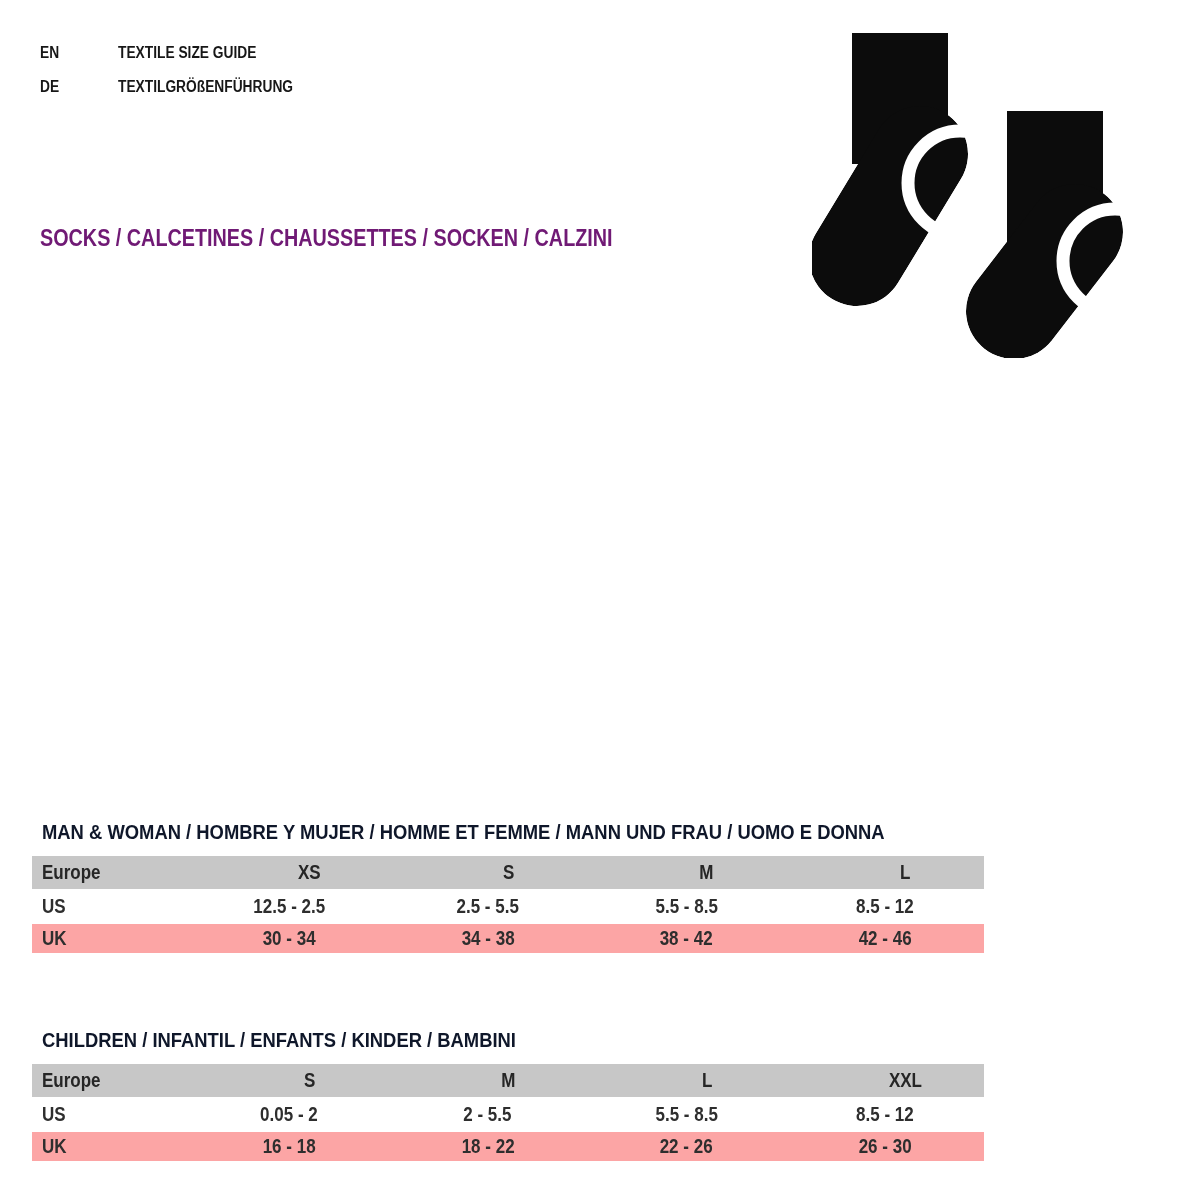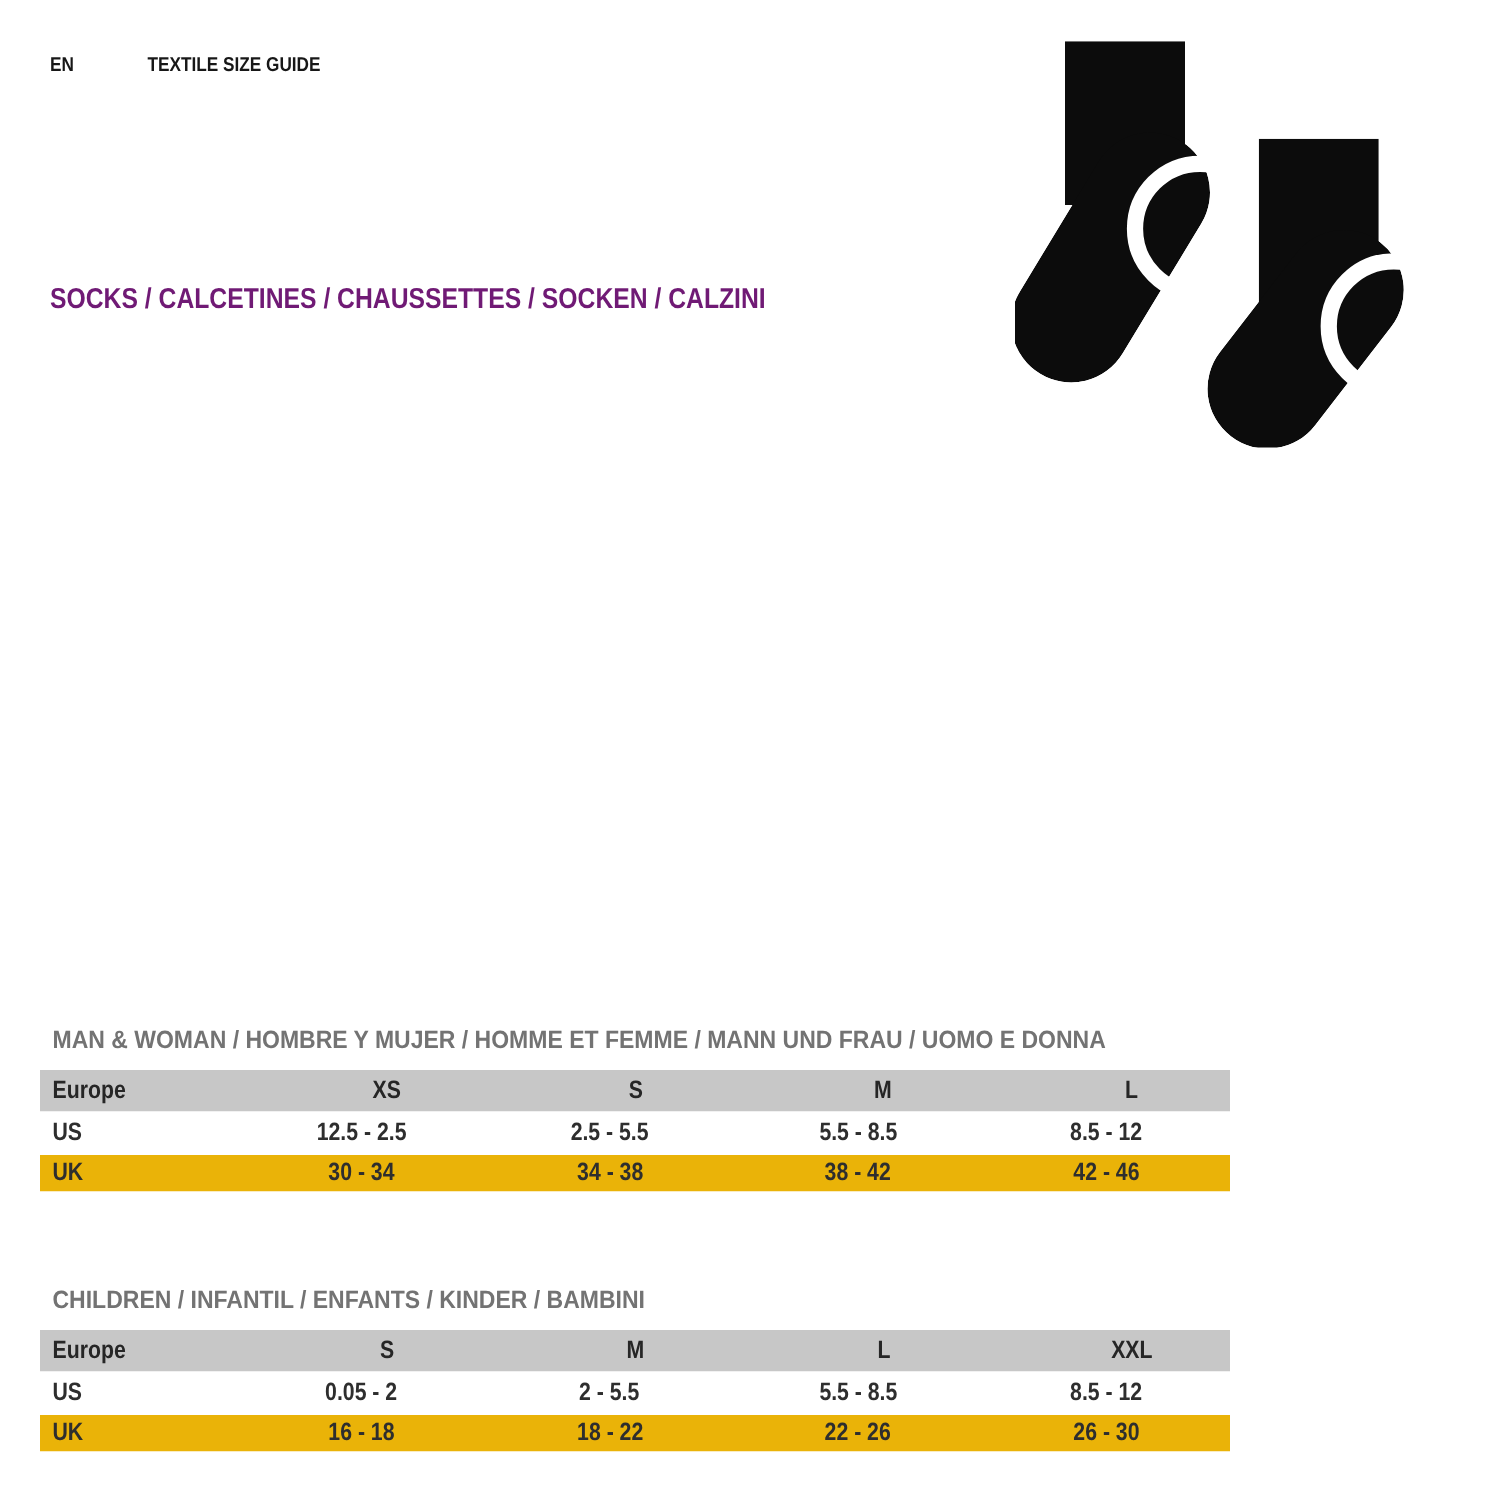--- a/index.html
+++ b/index.html
@@ -24,46 +24,49 @@
   
   .category {
     position: absolute; left: 40px; top: 224px; margin: 0;
     font-size: 23px; font-weight: bold; color: #701a75; line-height: 28px;
   }
   
   .socks-svg { position: absolute; left: 812px; top: 26px; }
   
   .tbl-title {
     position: absolute; left: 42px; margin: 0;
-    font-size: 20px; font-weight: bold; color: #737373; line-height: 24px;
+    font-size: 20px; font-weight: bold; color: #0f172a; line-height: 24px;
   }
   .tbl-title .cond { transform: scaleX(0.92); }
   .title-1 { top: 820px; }
   .title-2 { top: 1028px; }
   .tbl { position: absolute; left: 32px; width: 952px; }
   .tbl-1 { top: 856px; }
   .tbl-2 { top: 1064px; }
   .row { display: flex; align-items: center; margin-bottom: 3px; }
   .row.head { height: 33px; background: #c7c7c7; gap: 41px; }
   .row.data { height: 29px; }
-  .row.alt { background: #eab308; }
+  .row.alt { background: #fca5a5; }
   .cell { flex: 1; text-align: center; font-size: 20px; font-weight: bold; color: #2e2e2e; }
   .cell .cond { transform-origin: 50% 50%; transform: scaleX(0.85); }
   .cell.first { flex: 0 0 148px; text-align: left; padding-left: 10px; }
   .cell.first .cond { transform-origin: 0 50%; }
   .row.head .cell { color: #262626; }
 </style>
 </head>
 <body>
 
 <div>
 
   <section class="lang-list">
     <div class="lang-row">
       <span class="lang-code"><span class="cond">EN</span></span><span class="cond">TEXTILE SIZE GUIDE</span>
+    </div>
+    <div class="lang-row">
+      <span class="lang-code"><span class="cond">DE</span></span><span class="cond">TEXTILGRÖßENFÜHRUNG</span>
     </div>
   </section>
 
   <h1 class="category">
     <span class="cond">SOCKS / CALCETINES / CHAUSSETTES / SOCKEN / CALZINI</span>
   </h1>
 
   <svg class="socks-svg" width="320" height="332" viewBox="0 0 320 332" aria-hidden="true">
     <defs>
       <mask id="sock1m" maskUnits="userSpaceOnUse" x="0" y="0" width="320" height="332">

